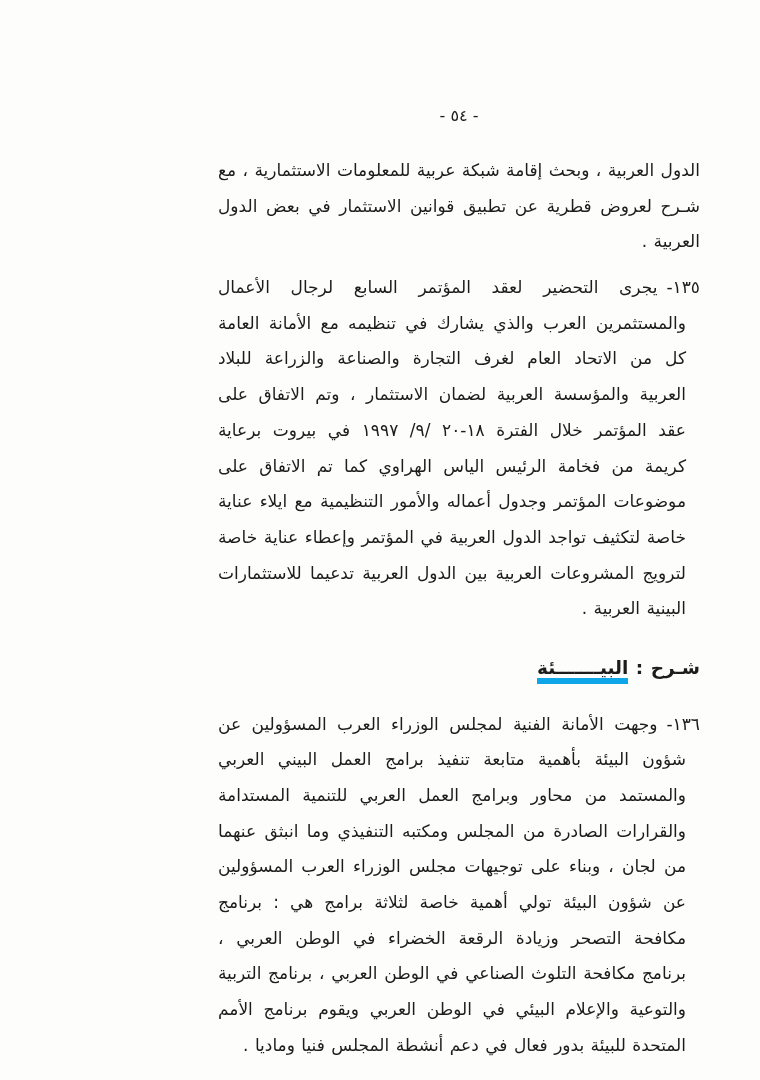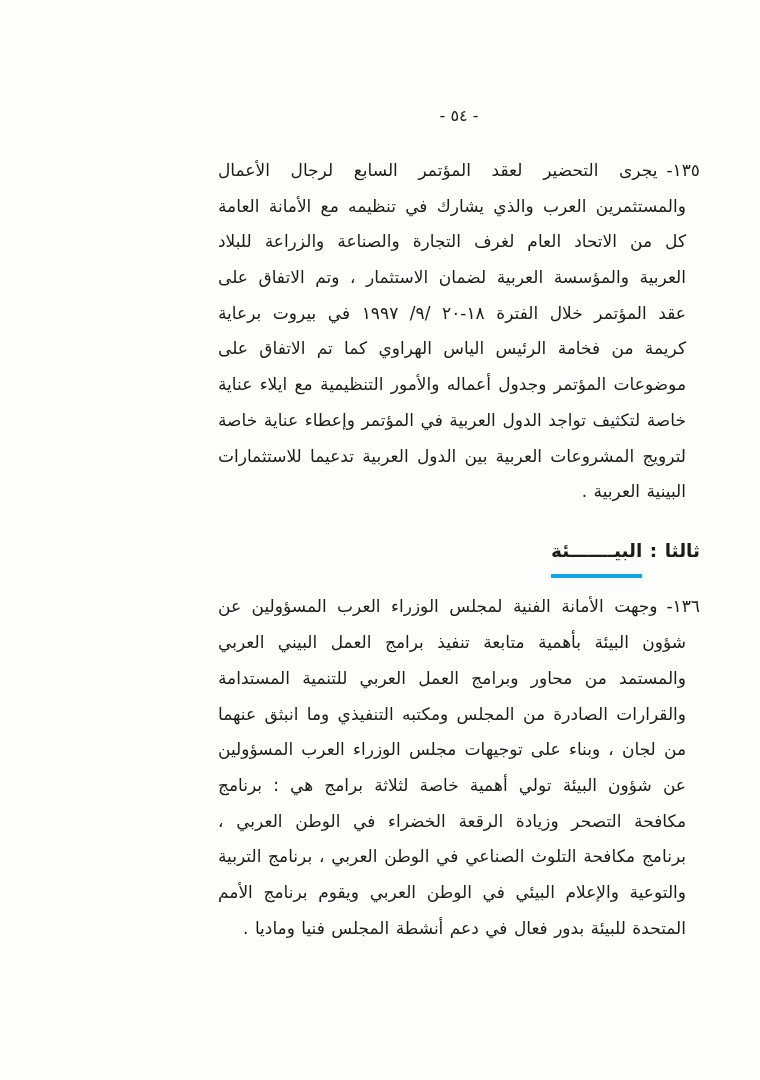--- a/index.html
+++ b/index.html
@@ -60,40 +60,41 @@
   .section-heading {
     margin: 26px 0 24px 0;
     font-size: 18.5px;
     font-weight: 700;
     line-height: 1.6;
     direction: rtl;
     text-align: right;
   }
 
   .underlined {
-    border-bottom: 4px solid #0ea5e9;
-    padding-bottom: 13px;
+    border-bottom: 6px solid #0ea5e9;
+    padding-bottom: 0;
   }
 </style>
 </head>
 <body>
 
 <div class="page">
 
   <div class="page-number">- ٥٤ -</div>
 
   <div class="content">
 
+    <p class="para">الدول العربية ، وبحث إقامة شبكة عربية للمعلومات الاستثمارية ، مع شـرح لعروض قطرية عن تطبيق قوانين الاستثمار في بعض الدول العربية .</p>
 
     <p class="numbered">
       <span class="para-number">١٣٥-</span><span>يجرى التحضير لعقد المؤتمر السابع لرجال الأعمال والمستثمرين العرب والذي يشارك في تنظيمه مع الأمانة العامة كل من الاتحاد العام لغرف التجارة والصناعة والزراعة للبلاد العربية والمؤسسة العربية لضمان الاستثمار ، وتم الاتفاق على عقد المؤتمر خلال الفترة ١٨-٢٠ /٩/ ١٩٩٧ في بيروت برعاية كريمة من فخامة الرئيس الياس الهراوي كما تم الاتفاق على موضوعات المؤتمر وجدول أعماله والأمور التنظيمية مع ايلاء عناية خاصة لتكثيف تواجد الدول العربية في المؤتمر وإعطاء عناية خاصة لترويج المشروعات العربية بين الدول العربية تدعيما للاستثمارات البينية العربية .</span>
     </p>
 
     <h2 class="section-heading">
-      <span>ثالثا : </span><span class="underlined">البيـــــــئة</span>
+      <span>شـرح : </span><span class="underlined">البيـــــــئة</span>
     </h2>
 
     <p class="numbered">
       <span class="para-number">١٣٦-</span><span>وجهت الأمانة الفنية لمجلس الوزراء العرب المسؤولين عن شؤون البيئة بأهمية متابعة تنفيذ برامج العمل البيني العربي والمستمد من محاور وبرامج العمل العربي للتنمية المستدامة والقرارات الصادرة من المجلس ومكتبه التنفيذي وما انبثق عنهما من لجان ، وبناء على توجيهات مجلس الوزراء العرب المسؤولين عن شؤون البيئة تولي أهمية خاصة لثلاثة برامج هي : برنامج مكافحة التصحر وزيادة الرقعة الخضراء في الوطن العربي ، برنامج مكافحة التلوث الصناعي في الوطن العربي ، برنامج التربية والتوعية والإعلام البيئي في الوطن العربي ويقوم برنامج الأمم المتحدة للبيئة بدور فعال في دعم أنشطة المجلس فنيا وماديا .</span>
     </p>
 
   </div>
 </div>
 
 </body></html>

